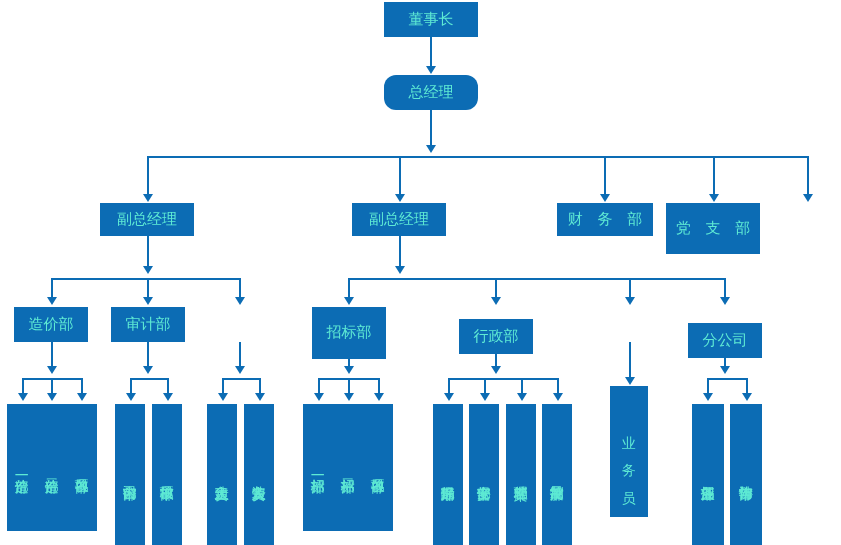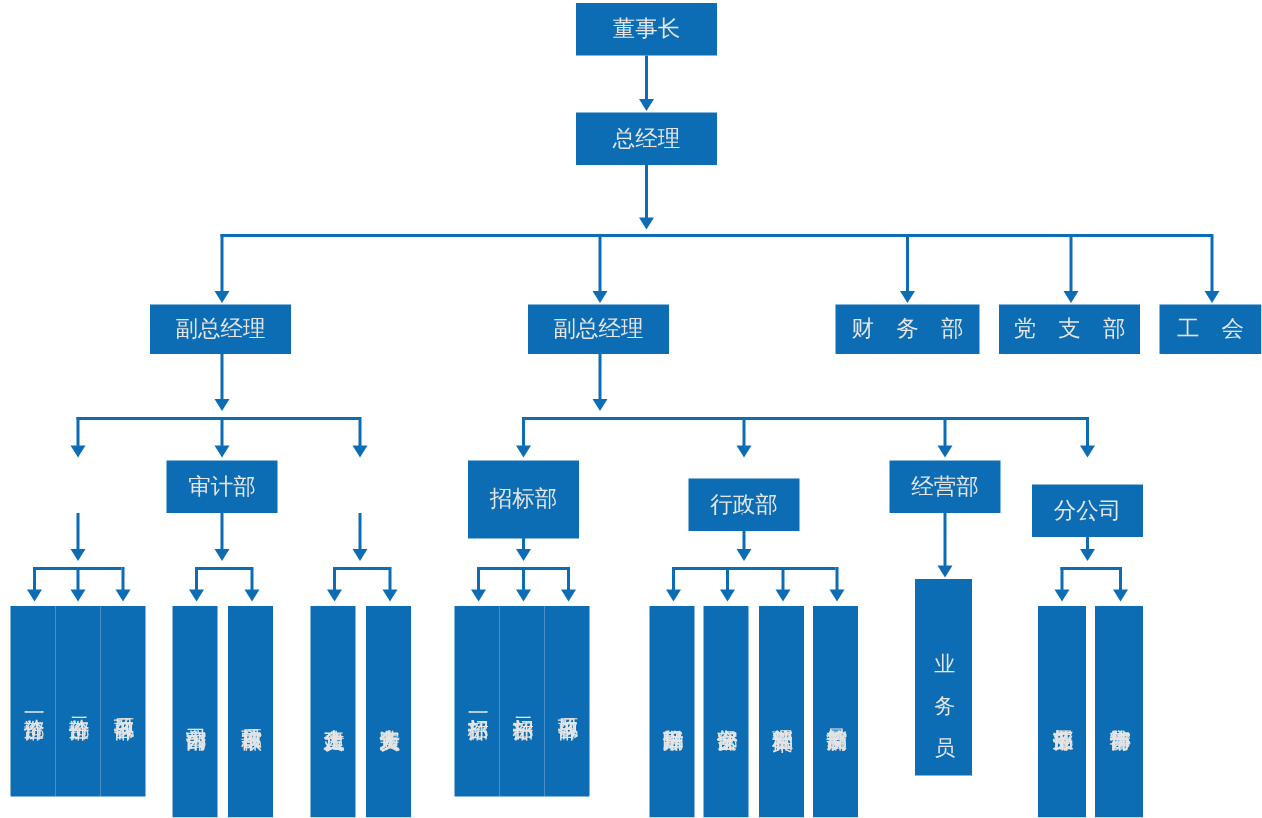--- a/index.html
+++ b/index.html
@@ -8,25 +8,25 @@
     background:#ffffff;
     font-family:"DejaVu Sans","Liberation Sans",sans-serif;
     overflow:hidden;
   }
   #chart{position:relative;width:841px;height:545px;}
 
   
   .node{
     position:absolute;
     background:#0c6cb4;
-    color:#e5e5e5;
+    color:#5eead4;
     display:flex;
     align-items:center;
     justify-content:center;
-    text-align:right;
+    text-align:left;
     font-size:15px;
     line-height:1.15;
     letter-spacing:0px;
     box-sizing:border-box;
     user-select:none;
   }
   .node.spaced{letter-spacing:5px;text-indent:5px;}
   
   .node.vert{
     writing-mode:vertical-rl;
@@ -53,21 +53,21 @@
 </head>
 <body>
 
 <div id="chart">
 
   <div class="node" style="left:384px;top:2px;width:94px;height:35px;">董事长</div>
 
   <div class="ln vl" style="left:430px;top:37px;height:31px;"></div>
   <div class="arrow" style="left:426px;top:66px;"></div>
 
-  <div class="node" style="left:384px;top:75px;width:94px;height:35px;">总经理</div>
+  <div class="node" style="left:384px;top:75px;width:94px;height:35px;border-radius:12px;">总经理</div>
 
   <div class="ln vl" style="left:430px;top:110px;height:36px;"></div>
   <div class="arrow" style="left:426px;top:145px;"></div>
   <div class="ln hl" style="left:147px;top:156px;width:661px;"></div>
 
   <div class="ln vl" style="left:147px;top:156px;height:39px;"></div>
   <div class="arrow" style="left:143px;top:194px;"></div>
 
   <div class="ln vl" style="left:399px;top:156px;height:39px;"></div>
   <div class="arrow" style="left:395px;top:194px;"></div>
@@ -80,23 +80,22 @@
 
   <div class="ln vl" style="left:807px;top:156px;height:39px;"></div>
   <div class="arrow" style="left:803px;top:194px;"></div>
 
   <div class="node" style="left:100px;top:203px;width:94px;height:33px;">副总经理</div>
 
   <div class="node" style="left:352px;top:203px;width:94px;height:33px;">副总经理</div>
 
   <div class="node spaced" style="left:557px;top:203px;width:96px;height:33px;">财 务 部</div>
 
-  <div class="node spaced" style="left:666px;top:203px;width:94px;height:33px;">党 支 部</div>
-
-  <div class="node spaced" style="left:773px;top:203px;width:68px;height:33px;">工 会</div>
+  <div class="node spaced" style="left:666px;top:203px;width:94px;height:51px;">党 支 部</div>
+
 
   <div class="ln vl" style="left:147px;top:236px;height:31px;"></div>
   <div class="arrow" style="left:143px;top:266px;"></div>
   <div class="ln hl" style="left:51px;top:278px;width:189px;"></div>
 
   <div class="ln vl" style="left:51px;top:278px;height:20px;"></div>
   <div class="arrow" style="left:47px;top:297px;"></div>
 
   <div class="ln vl" style="left:147px;top:278px;height:20px;"></div>
   <div class="arrow" style="left:143px;top:297px;"></div>
@@ -113,29 +112,29 @@
 
   <div class="ln vl" style="left:495px;top:278px;height:20px;"></div>
   <div class="arrow" style="left:491px;top:297px;"></div>
 
   <div class="ln vl" style="left:629px;top:278px;height:20px;"></div>
   <div class="arrow" style="left:625px;top:297px;"></div>
 
   <div class="ln vl" style="left:724px;top:278px;height:20px;"></div>
   <div class="arrow" style="left:720px;top:297px;"></div>
 
+  <div class="node" style="left:14px;top:307px;width:74px;height:35px;">造价部</div>
 
   <div class="node" style="left:111px;top:307px;width:74px;height:35px;">审计部</div>
 
 
   <div class="node" style="left:312px;top:307px;width:74px;height:52px;">招标部</div>
 
   <div class="node" style="left:459px;top:319px;width:74px;height:35px;">行政部</div>
 
-  <div class="node" style="left:593px;top:307px;width:74px;height:35px;">经营部</div>
 
   <div class="node" style="left:688px;top:323px;width:74px;height:35px;">分公司</div>
 
   <div class="ln vl" style="left:51px;top:342px;height:25px;"></div>
   <div class="arrow" style="left:47px;top:366px;"></div>
   <div class="ln hl" style="left:22px;top:378px;width:59px;"></div>
   <div class="ln vl" style="left:22px;top:378px;height:16px;"></div>
   <div class="arrow" style="left:18px;top:393px;"></div>
   <div class="ln vl" style="left:51px;top:378px;height:16px;"></div>
   <div class="arrow" style="left:47px;top:393px;"></div>

